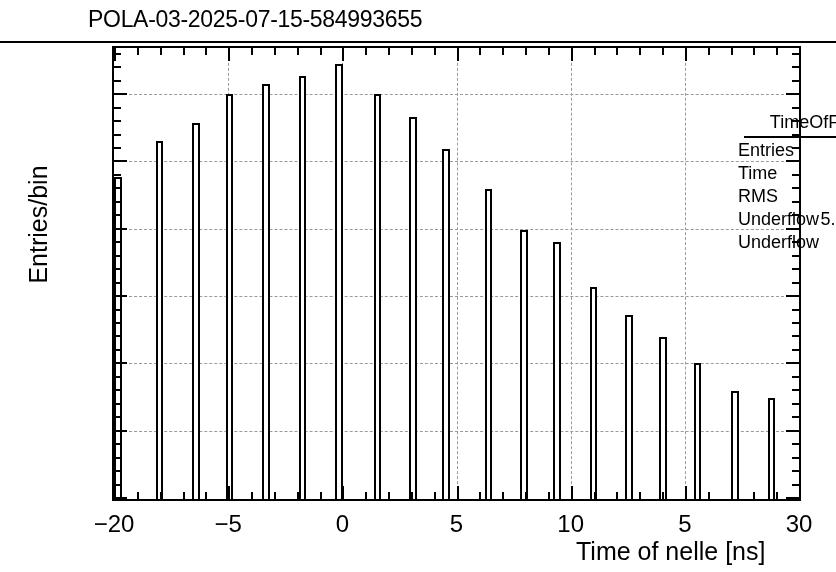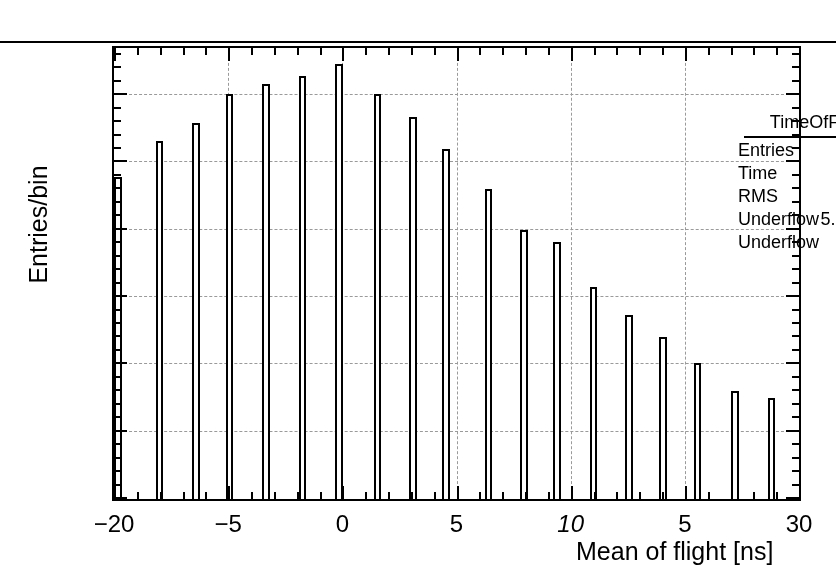--- a/index.html
+++ b/index.html
@@ -64,26 +64,27 @@
   #stats .row{position:relative;height:23px;}
   #stats .row .k{position:absolute;left:12px;top:0;}
   #stats .row .v{position:absolute;right:6px;top:0;}
   #stats .row.uf .v{right:10px;}
 </style>
 </head>
 <body>
 
 <div id="root">
 
+  <div id="title">POLA-03-2025-07-15-584993655</div>
 
 
   <div id="hrule"></div>
 
   <div id="ylabel">Entries/bin</div>
-  <div id="xlabel">Mean of flight [ns]</div>
+  <div id="xlabel">Time of nelle [ns]</div>
 
   <div id="plot">
     <div id="inner">
         <div class="gridh" style="bottom: 67.3134px;"></div>
         <div class="gridh" style="bottom: 134.627px;"></div>
         <div class="gridh" style="bottom: 201.94px;"></div>
         <div class="gridh" style="bottom: 269.254px;"></div>
         <div class="gridh" style="bottom: 336.567px;"></div>
         <div class="gridh" style="bottom: 403.881px;"></div>
         <div class="gridv" style="left: 114.167px;"></div>
@@ -237,21 +238,21 @@
         <div class="tk xtkm" style="left: 639.333px;"></div>
         <div class="tk xtkmT" style="left: 639.333px;"></div>
         <div class="tk xtkm" style="left: 662.167px;"></div>
         <div class="tk xtkmT" style="left: 662.167px;"></div>
         <div class="tk xtk" style="left: 685px;"></div>
         <div class="tk xtkT" style="left: 685px;"></div>
         <div class="xtxt" style="left: 0px;">−20</div>
         <div class="xtxt" style="left: 114.167px;">−5</div>
         <div class="xtxt" style="left: 228.333px;">0</div>
         <div class="xtxt" style="left: 342.5px;">5</div>
-        <div class="xtxt" style="left: 456.667px; font-style: italic;">10</div>
+        <div class="xtxt" style="left: 456.667px;">10</div>
         <div class="xtxt" style="left: 570.833px;">5</div>
         <div class="xtxt" style="left: 685px;">30</div>
       </div>
 
     <div id="stats">
       <div class="st">TimeOfFlight</div>
       <div class="sline"></div>
       <div id="stats-rows">
           <div class="row">
             <span class="k">Entries</span>

